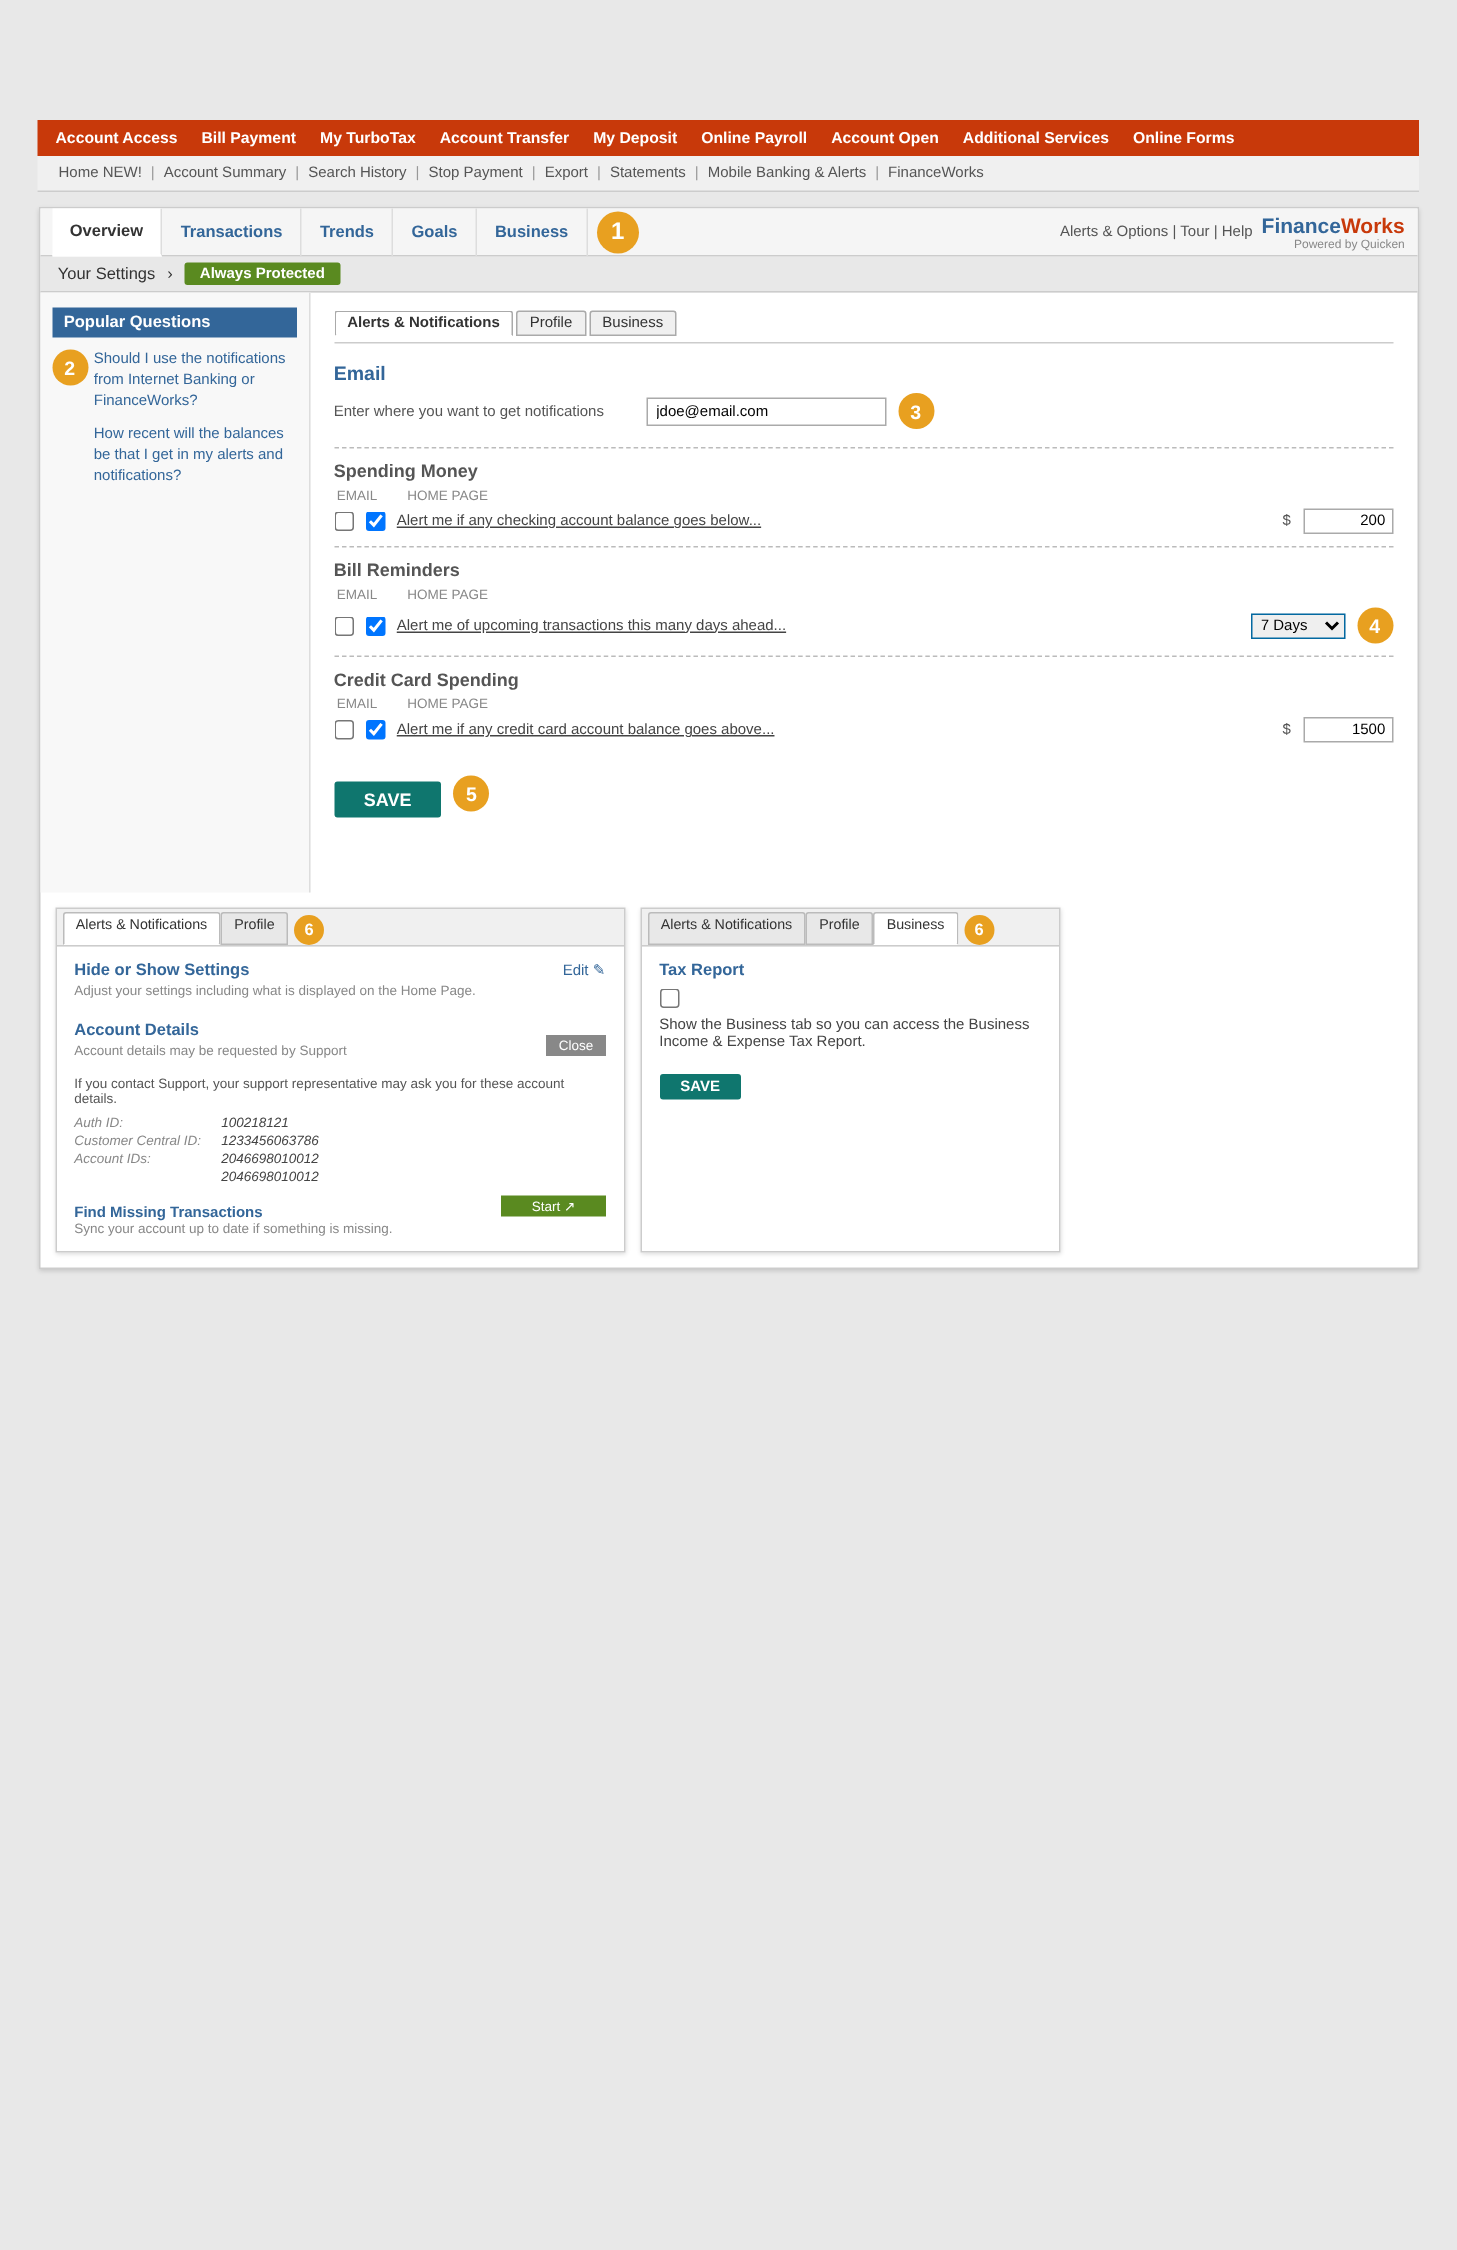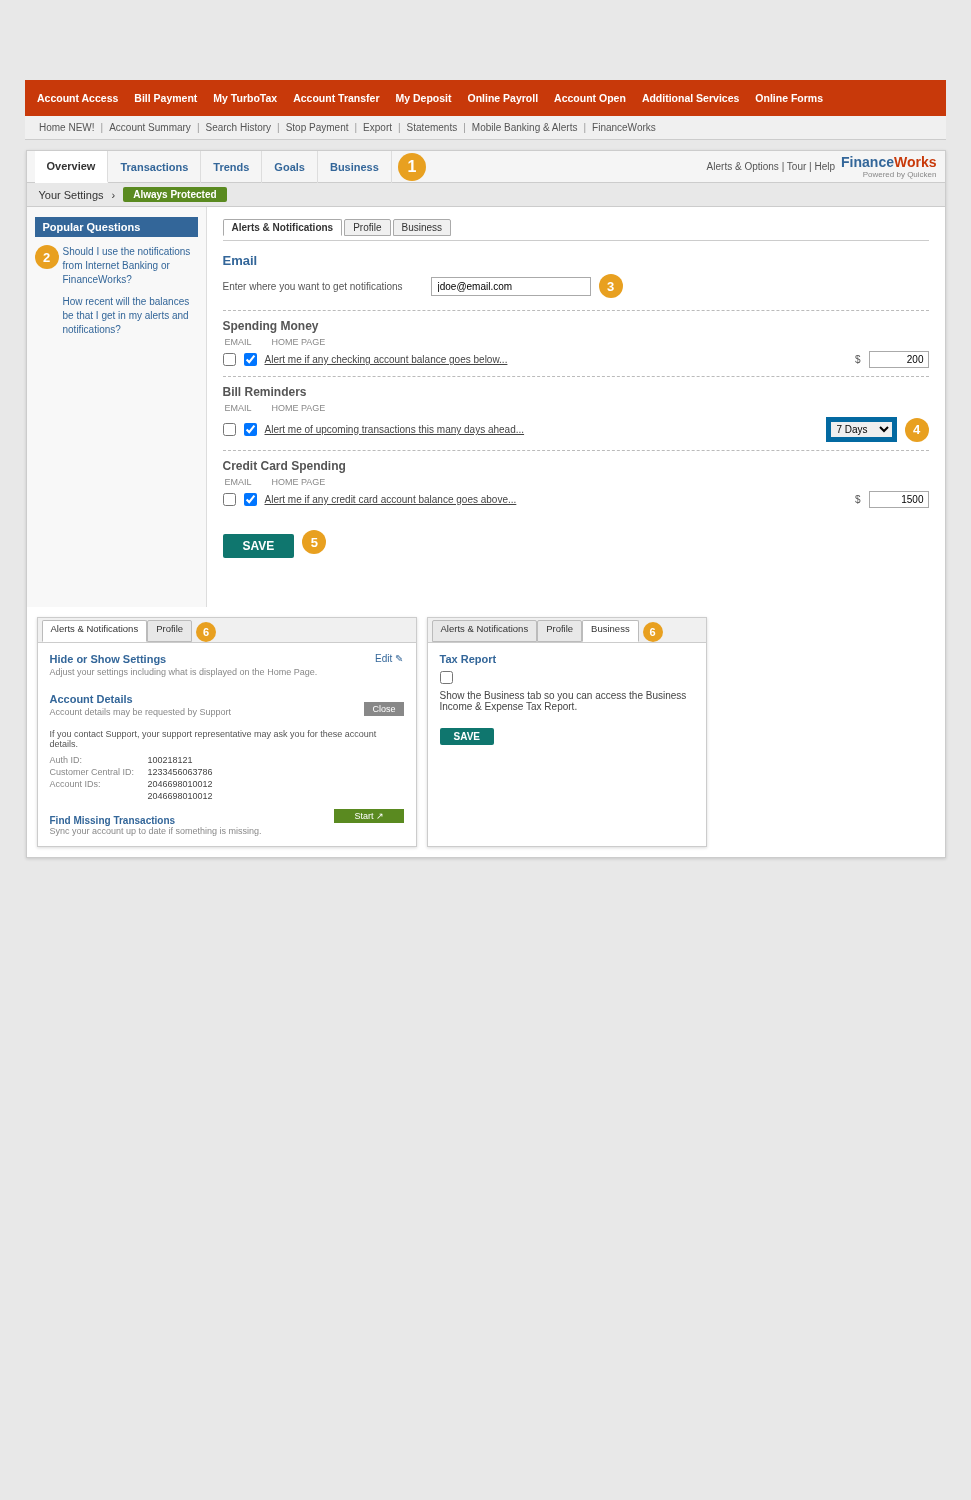--- a/index.html
+++ b/index.html
@@ -11,21 +11,21 @@
       min-height: 1500px;
       width: 971px;
     }
 
     
     .top-nav {
       background: #c8390a;
       display: flex;
       align-items: center;
       padding: 0 4px;
-      height: 36px;
+      height: 24px;
     }
     .top-nav-item {
       color: #fff;
       font-size: 10.5px;
       font-weight: bold;
       padding: 0 8px;
       height: 28px;
       display: flex;
       align-items: center;
       cursor: pointer;
@@ -351,21 +351,21 @@
       margin-bottom: 4px;
     }
     .close-btn {
       background: #888;
       color: #fff;
       border: none;
       padding: 2px 8px;
       font-size: 9px;
       cursor: pointer;
     }
-    .detail-table { font-size: 9px; color: #444; margin-bottom: 8px; }
+    .detail-table { font-size: 9px; color: #444; margin-bottom: 8px; font-style: italic; }
     .detail-row { display: flex; gap: 8px; margin-bottom: 2px; }
     .detail-label { color: #888; min-width: 90px; }
     .find-missing { font-size: 10px; font-weight: bold; color: #336699; margin-top: 6px; }
     .find-missing-sub { font-size: 9px; color: #888; }
     .start-btn {
       background: #5a8a20;
       color: #fff;
       border: none;
       padding: 2px 20px;
       font-size: 9px;
@@ -422,21 +422,21 @@
       height: 24px;
       border-radius: 50%;
       display: inline-flex;
       align-items: center;
       justify-content: center;
       flex-shrink: 0;
     }
 
     .select-days {
       font-size: 10px;
-      border: 5px solid #0369a1;
+      border: 1px solid #0369a1;
       padding: 1px 2px;
     }
 
     .page-wrapper {
       padding: 80px 25px 20px;
     }
   </style>
 </head>
 <body>
 

